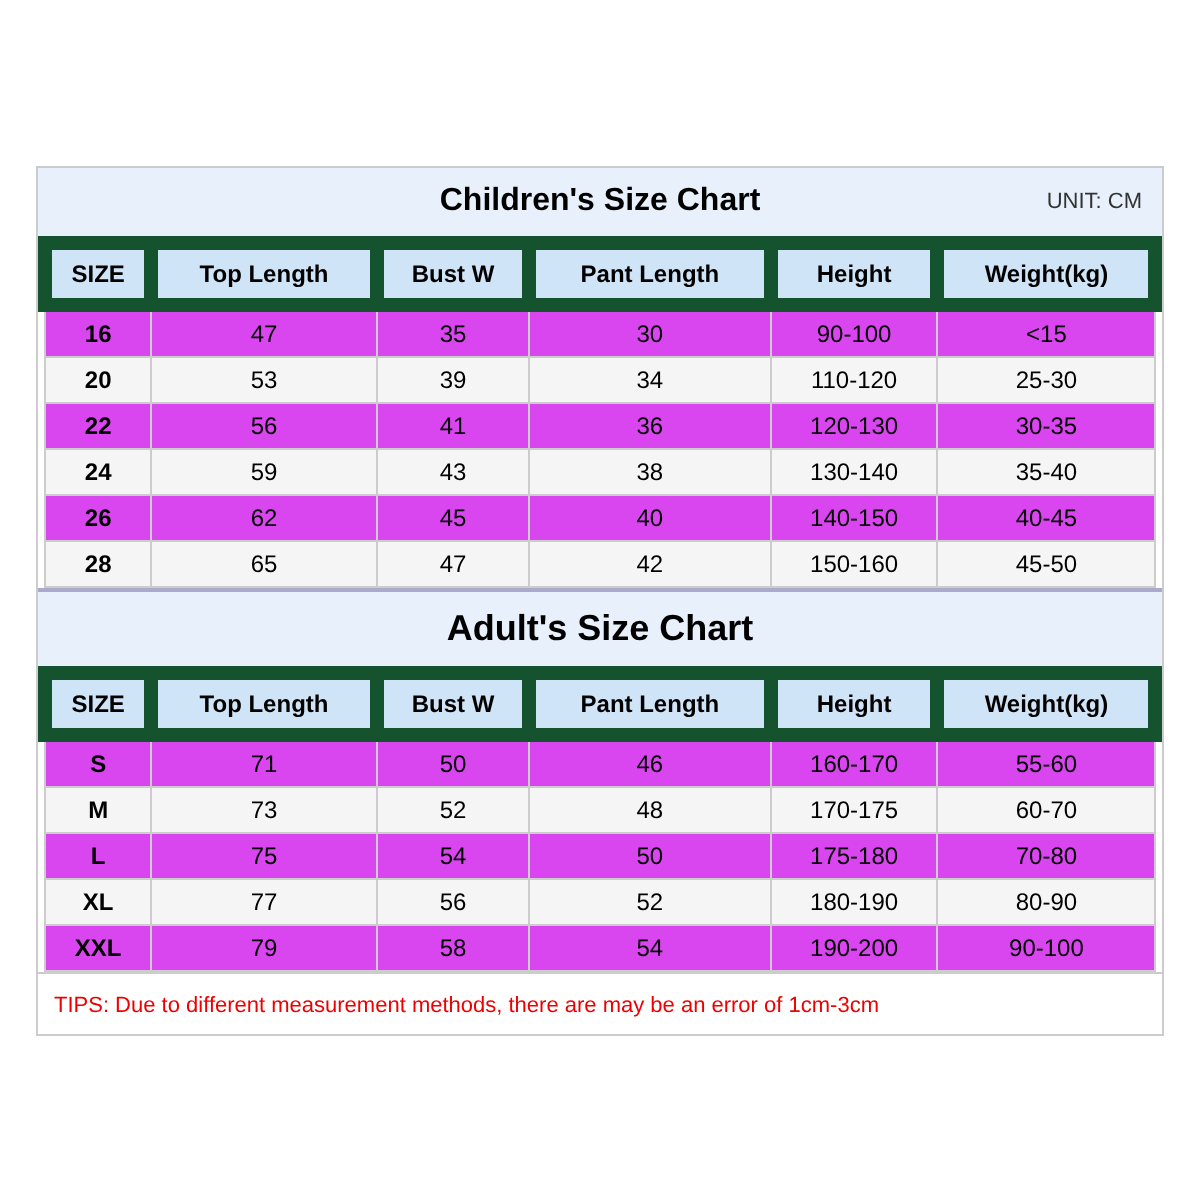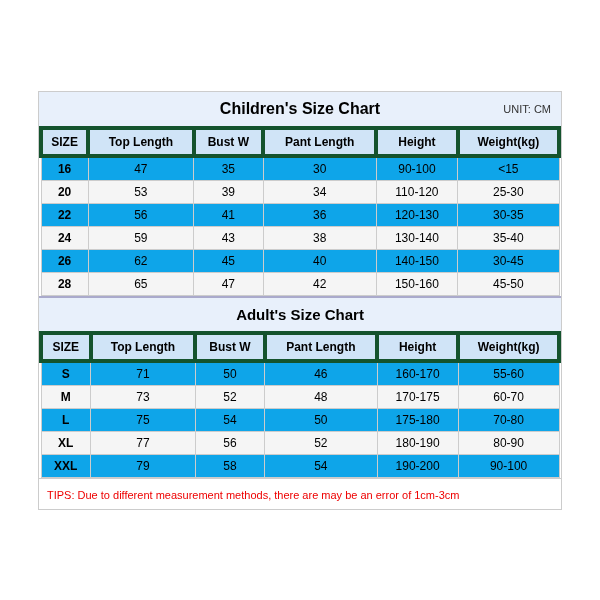--- a/index.html
+++ b/index.html
@@ -6,21 +6,21 @@
     body {
       width: 600px;
       height: 600px;
       background: #fff;
       font-family: Arial, sans-serif;
       display: flex;
       align-items: center;
       justify-content: center;
     }
     .container {
-      width: 524px;
+      width: 564px;
       border: 1px solid #ccc;
       background: #fff;
     }
     .chart-title-row {
       display: flex;
       justify-content: center;
       align-items: center;
       background: #e8f0fb;
       padding: 8px 10px;
       position: relative;
@@ -37,28 +37,28 @@
       color: #333;
     }
     table {
       width: 100%;
       border-collapse: collapse;
     }
     thead tr {
       background: #d0e4f7;
     }
     thead th {
-      border: 4px solid #14532d;
+      border: 7px solid #14532d;
       padding: 5px 0;
       font-size: 12px;
       font-weight: bold;
       text-align: center;
     }
     tbody tr {
-      background: #0ea5e9;
+      background: #d946ef;
     }
     tbody tr:nth-child(even) {
       background: #f5f5f5;
     }
     tbody td {
       border: 1px solid #ccc;
       padding: 4px 4px;
       font-size: 12px;
       text-align: center;
     }
@@ -67,21 +67,21 @@
     }
     .adult-title-row {
       display: flex;
       justify-content: center;
       align-items: center;
       background: #e8f0fb;
       padding: 8px 10px;
       border-top: 2px solid #aac;
     }
     .adult-title {
-      font-size: 15px;
+      font-size: 18px;
       font-weight: bold;
       text-align: center;
     }
     .tips-row {
       padding: 6px 8px;
       border-top: 1px solid #ccc;
       background: #fff;
     }
     .tips-text {
       font-size: 11px;
@@ -142,21 +142,21 @@
           <td>38</td>
           <td>130-140</td>
           <td>35-40</td>
         </tr>
         <tr>
           <td>26</td>
           <td>62</td>
           <td>45</td>
           <td>40</td>
           <td>140-150</td>
-          <td>30-45</td>
+          <td>40-45</td>
         </tr>
         <tr>
           <td>28</td>
           <td>65</td>
           <td>47</td>
           <td>42</td>
           <td>150-160</td>
           <td>45-50</td>
         </tr>
       </tbody>

